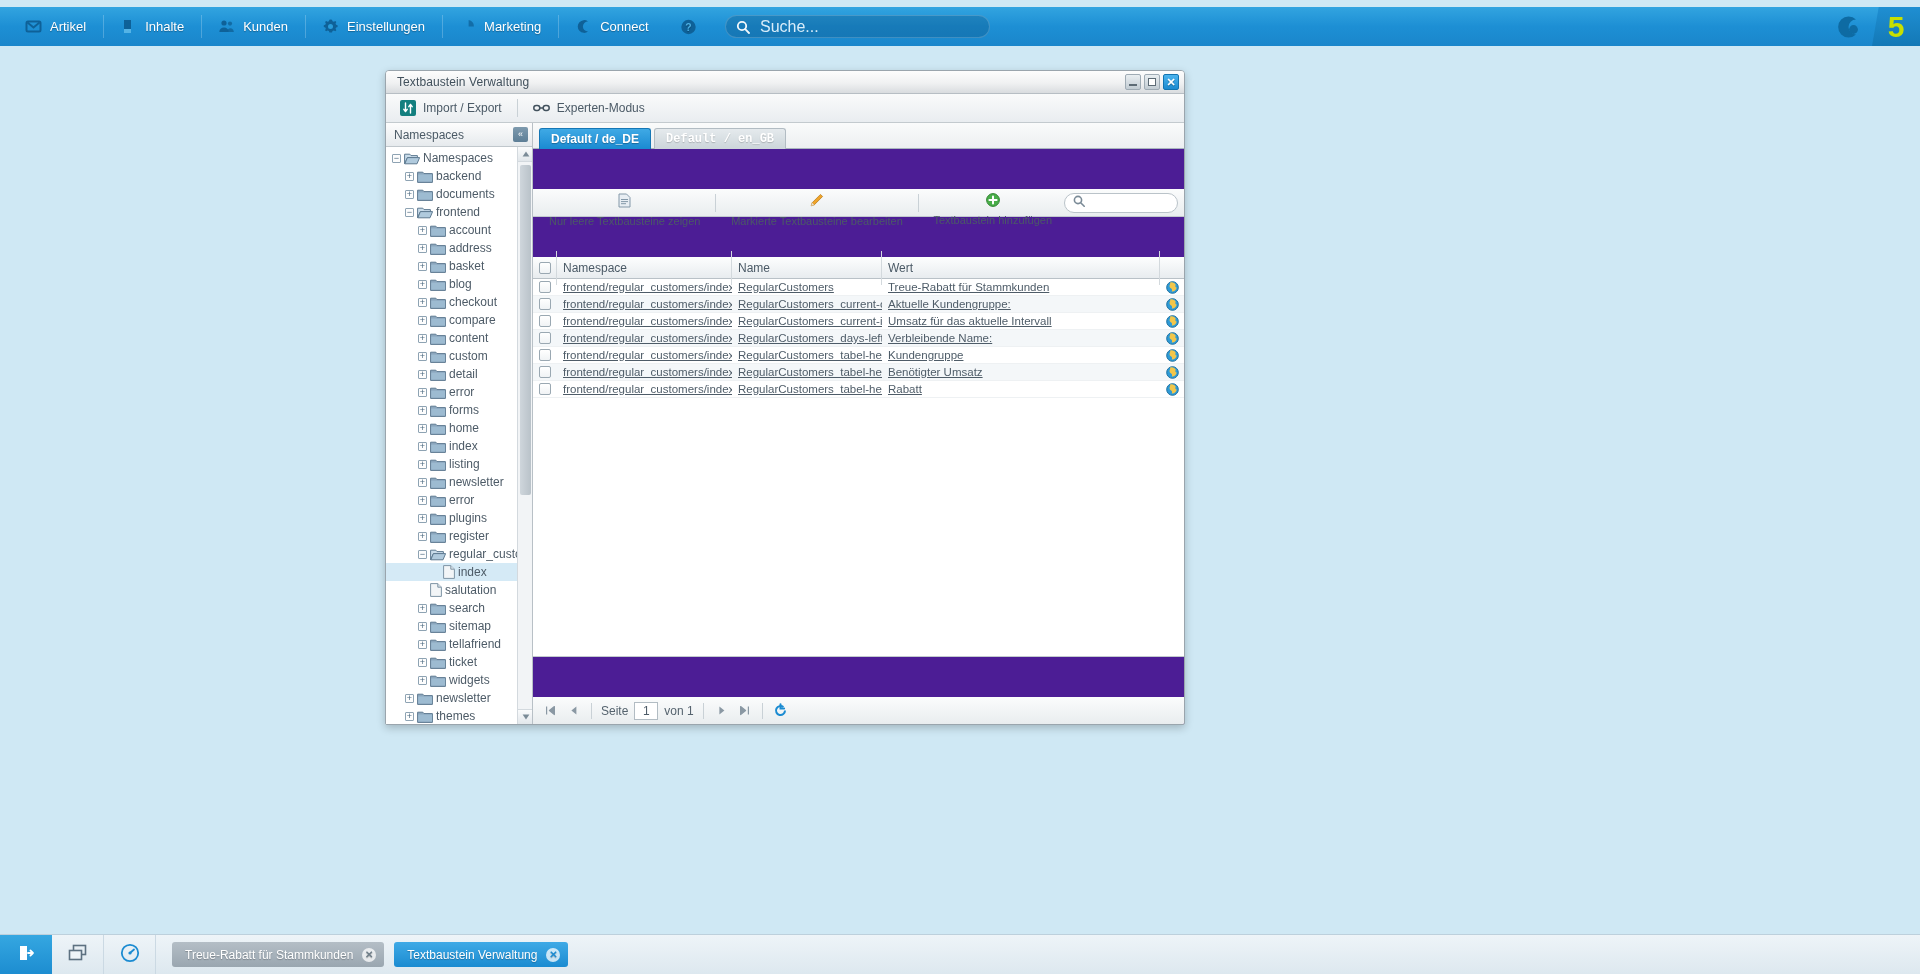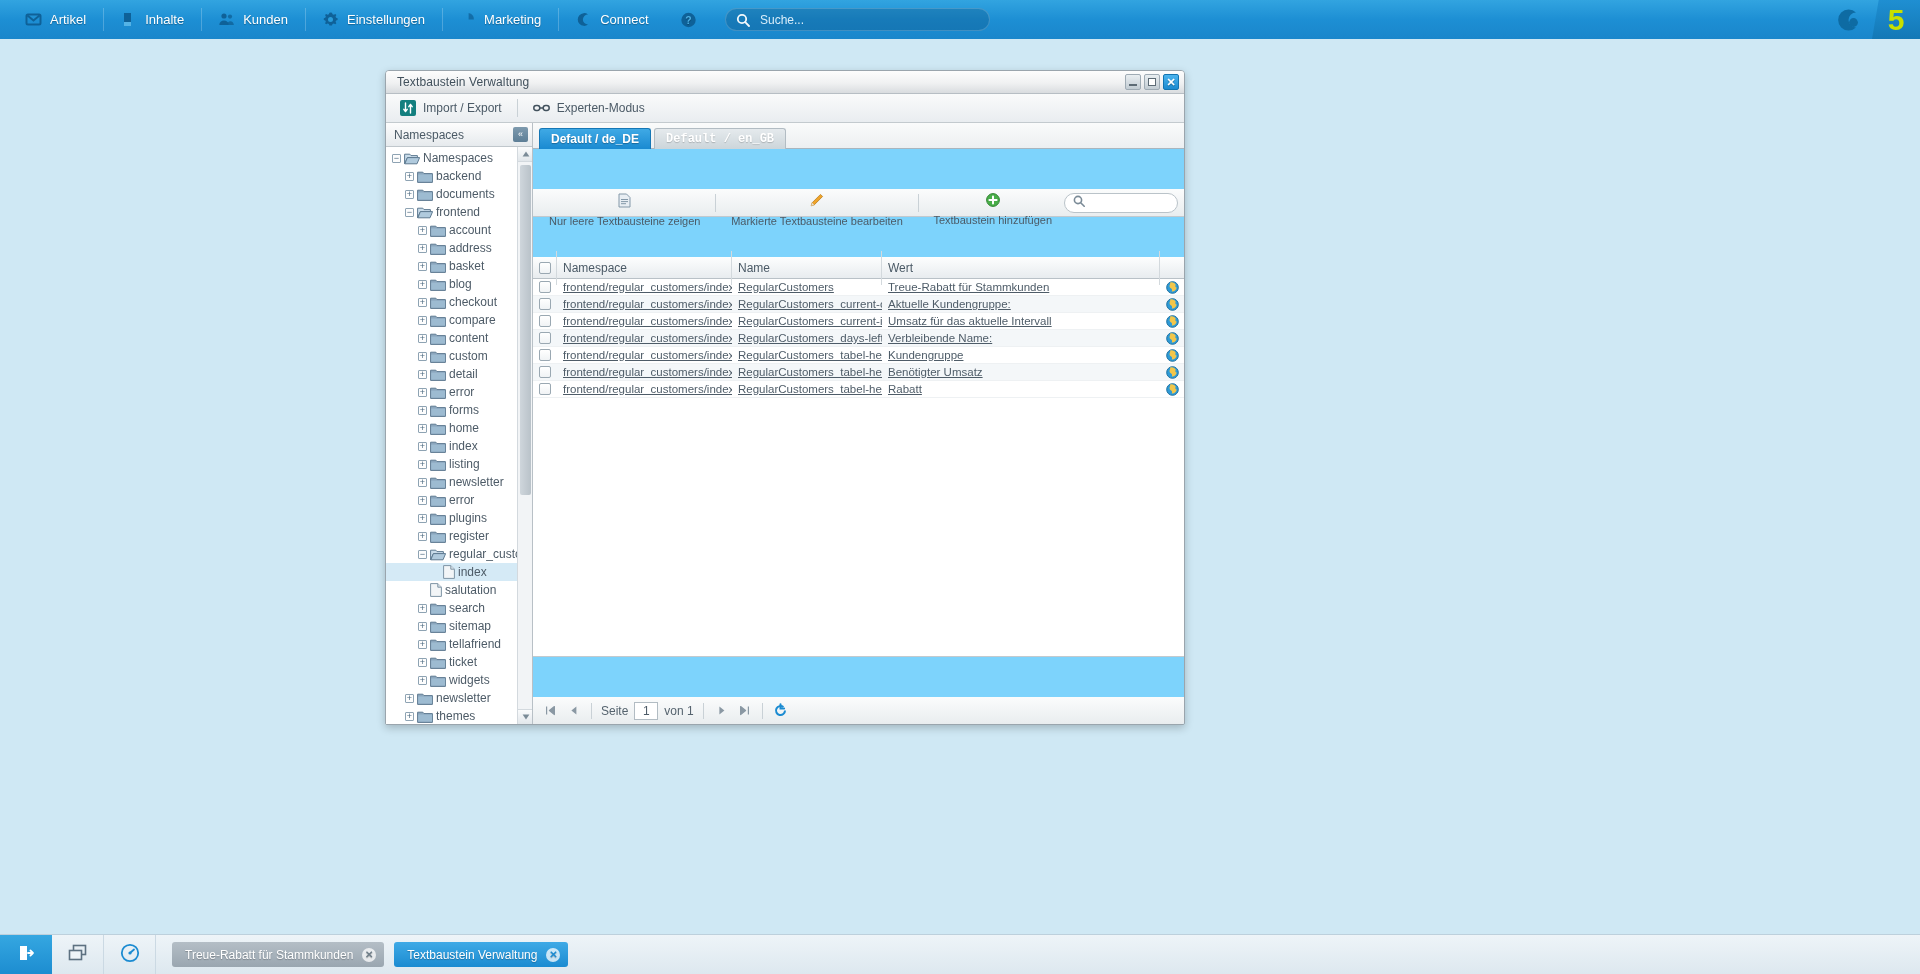--- a/index.html
+++ b/index.html
@@ -18,21 +18,21 @@
   #desktop {
     position: absolute;
     left: 0; top: 39px;
     width: 1920px; height: 895px;
     background: #cfe8f4;
   }
 
   
   #topnav {
     position: absolute;
-    left: 0; top: 0;
+    left: 0; top: 7px;
     width: 1920px; height: 39px;
     background: linear-gradient(to bottom, #32a4e0 0%, #1d8fd4 50%, #1a86cb 100%);
     display: flex;
     align-items: center;
     padding-left: 8px;
     z-index: 50;
   }
   .nav-item {
     display: flex;
     align-items: center;
@@ -77,21 +77,21 @@
     display: flex;
     align-items: center;
     padding: 0 10px;
     gap: 7px;
   }
   #topsearch input {
     background: transparent;
     border: 0; outline: 0;
     color: #ffffff;
     font-family: "Liberation Sans", sans-serif;
-    font-size: 12px;
+    font-size: 16px;
     width: 100%;
   }
   #topsearch input::placeholder { color: #d8edfa; }
 
   
   #logo-wrap {
     position: absolute;
     right: 0; top: 0;
     height: 39px;
     display: flex;
@@ -314,21 +314,21 @@
     border-radius: 2px;
     cursor: pointer;
   }
 
   
   #main-pane {
     flex: 1;
     display: flex;
     flex-direction: column;
     min-width: 0;
-    background: #7dd3fc;
+    background: #4c1d95;
     gap: 40px;
   }
 
   
   #tabbar {
     height: 26px;
     background: linear-gradient(to bottom, #fafbfb, #eceff1);
     border-bottom: 1px solid #a9b5be;
     display: flex;
     align-items: flex-end;

